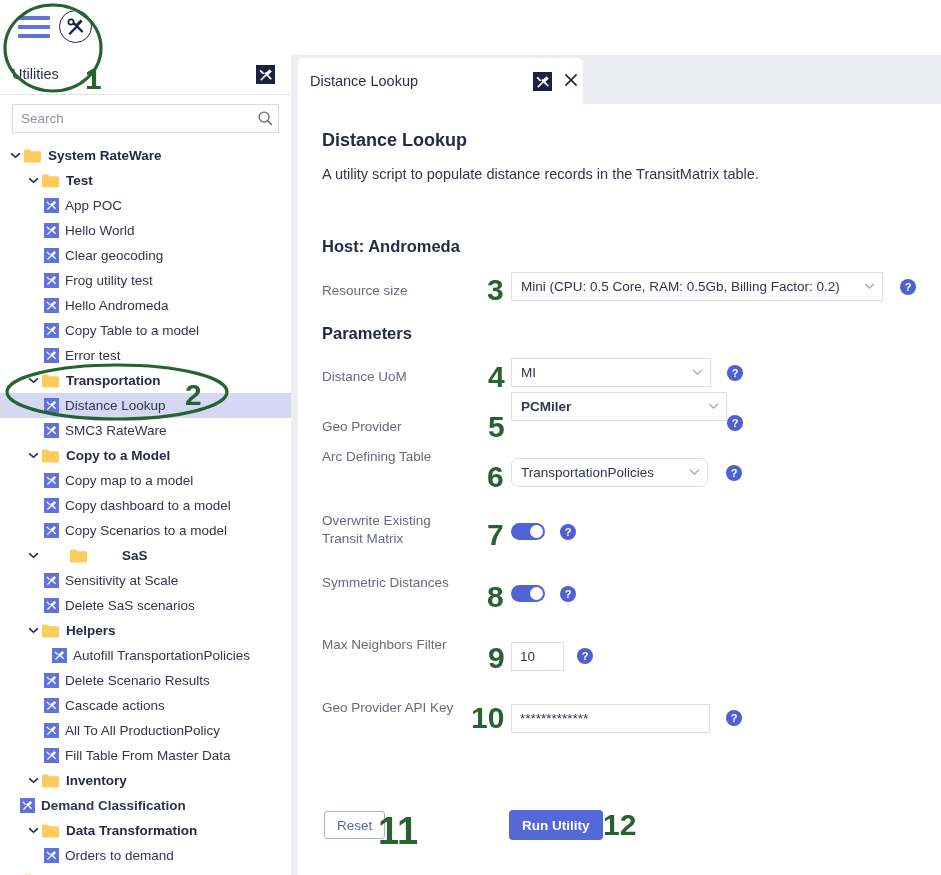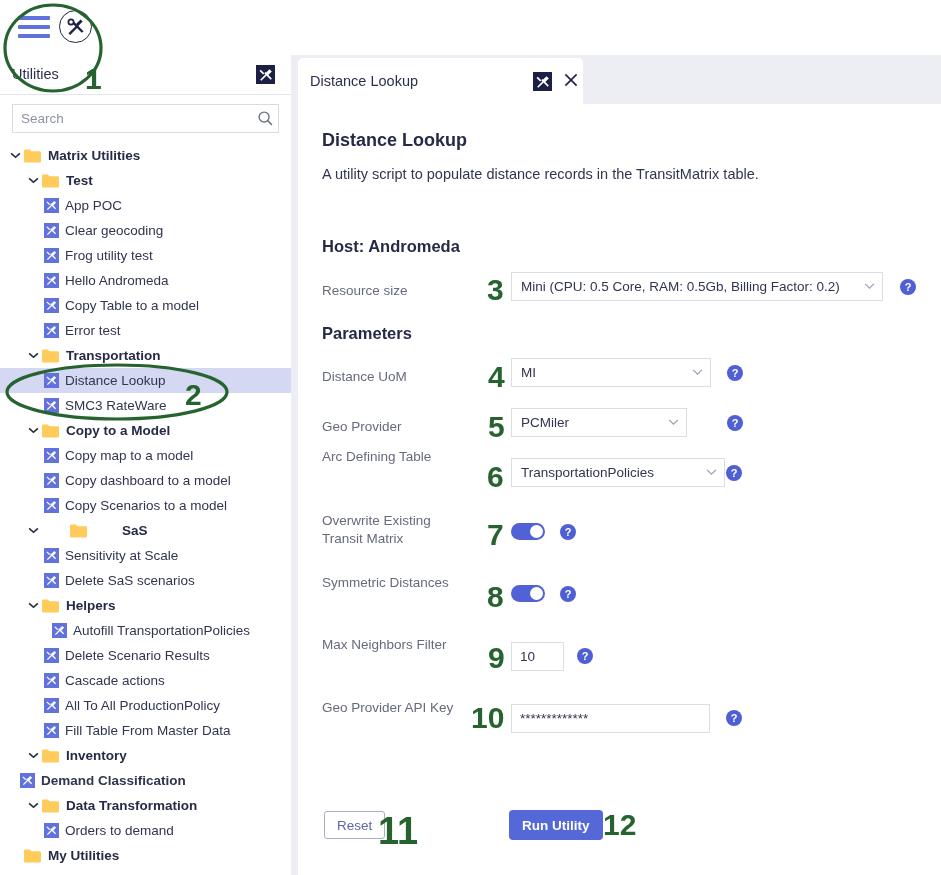--- a/index.html
+++ b/index.html
@@ -217,21 +217,21 @@
           <span class="chev">
             <svg width="11" height="7" viewBox="0 0 12 8">
               <path d="M1 1.5 L6 6 L11 1.5" fill="none" stroke="#262a47" stroke-width="1.9"></path>
             </svg>
           </span>
           <span class="folder-ico">
             <svg width="17" height="14" viewBox="0 0 18 14">
               <path d="M0 1.5 A1.5 1.5 0 0 1 1.5 0 H6 L8 2 H16.5 A1.5 1.5 0 0 1 18 3.5 V12.5 A1.5 1.5 0 0 1 16.5 14 H1.5 A1.5 1.5 0 0 1 0 12.5 Z" fill="#ffcc5c"></path>
             </svg>
           </span>
-          <span class="lbl-folder">Matrix Utilities</span>
+          <span class="lbl-folder">System RateWare</span>
         </div>
         <div class="row" style="padding-left: 26px;">
           <span class="chev">
             <svg width="11" height="7" viewBox="0 0 12 8">
               <path d="M1 1.5 L6 6 L11 1.5" fill="none" stroke="#262a47" stroke-width="1.9"></path>
             </svg>
           </span>
           <span class="folder-ico">
             <svg width="17" height="14" viewBox="0 0 18 14">
               <path d="M0 1.5 A1.5 1.5 0 0 1 1.5 0 H6 L8 2 H16.5 A1.5 1.5 0 0 1 18 3.5 V12.5 A1.5 1.5 0 0 1 16.5 14 H1.5 A1.5 1.5 0 0 1 0 12.5 Z" fill="#ffcc5c"></path>
@@ -242,20 +242,31 @@
         <div class="row" style="padding-left: 44px;">
           <span class="tool-ico">
             <svg width="11" height="11" viewBox="0 0 24 24">
               <path d="M2 20 L12 10 L14 12 L4 22 Z" fill="#fff"></path>
               <path d="M18 2 L22 6 L15 13 L11 9 Z" fill="#fff"></path>
               <path d="M3 3 L9 9 L7 11 L1 5 Z" fill="#fff"></path>
               <path d="M9 9 L20 20 L22 18 L11 7 Z" fill="#fff"></path>
             </svg>
           </span>
           <span class="lbl-item">App POC</span>
+        </div>
+        <div class="row" style="padding-left: 44px;">
+          <span class="tool-ico">
+            <svg width="11" height="11" viewBox="0 0 24 24">
+              <path d="M2 20 L12 10 L14 12 L4 22 Z" fill="#fff"></path>
+              <path d="M18 2 L22 6 L15 13 L11 9 Z" fill="#fff"></path>
+              <path d="M3 3 L9 9 L7 11 L1 5 Z" fill="#fff"></path>
+              <path d="M9 9 L20 20 L22 18 L11 7 Z" fill="#fff"></path>
+            </svg>
+          </span>
+          <span class="lbl-item">Hello World</span>
         </div>
         <div class="row" style="padding-left: 44px;">
           <span class="tool-ico">
             <svg width="11" height="11" viewBox="0 0 24 24">
               <path d="M2 20 L12 10 L14 12 L4 22 Z" fill="#fff"></path>
               <path d="M18 2 L22 6 L15 13 L11 9 Z" fill="#fff"></path>
               <path d="M3 3 L9 9 L7 11 L1 5 Z" fill="#fff"></path>
               <path d="M9 9 L20 20 L22 18 L11 7 Z" fill="#fff"></path>
             </svg>
           </span>
@@ -592,32 +603,32 @@
       <span class="val">MI</span>
       <span class="caret">
         <svg width="11" height="7" viewBox="0 0 12 8">
             <path d="M1 1 L6 6 L11 1" fill="none" stroke="#9aa0b4" stroke-width="1.4"></path>
           </svg>
       </span>
     </div>
     <div class="help" style="left:429px; top:261px;">?</div>
 
     <div class="field-label" style="left:24px; top:314px;">Geo Provider</div>
-    <div class="sel" style="left:213px; top:304px; width:176px;">
+    <div class="sel" style="left:213px; top:288px; width:216px;font-weight:bold;">
       <span class="val">PCMiler</span>
       <span class="caret">
         <svg width="11" height="7" viewBox="0 0 12 8">
             <path d="M1 1 L6 6 L11 1" fill="none" stroke="#9aa0b4" stroke-width="1.4"></path>
           </svg>
       </span>
     </div>
     <div class="help" style="left:429px; top:311px;">?</div>
 
     <div class="field-label" style="left:24px; top:344px;">Arc Defining Table</div>
-    <div class="sel" style="left:213px; top:354px; width:214px;">
+    <div class="sel" style="left:213px; top:354px; width:197px;border-radius:7px;">
       <span class="val">TransportationPolicies</span>
       <span class="caret">
         <svg width="11" height="7" viewBox="0 0 12 8">
             <path d="M1 1 L6 6 L11 1" fill="none" stroke="#9aa0b4" stroke-width="1.4"></path>
           </svg>
       </span>
     </div>
     <div class="help" style="left:428px; top:361px;">?</div>
 
     <div class="field-label" style="left:24px; top:408px; width:150px;">Overwrite Existing Transit Matrix</div>

